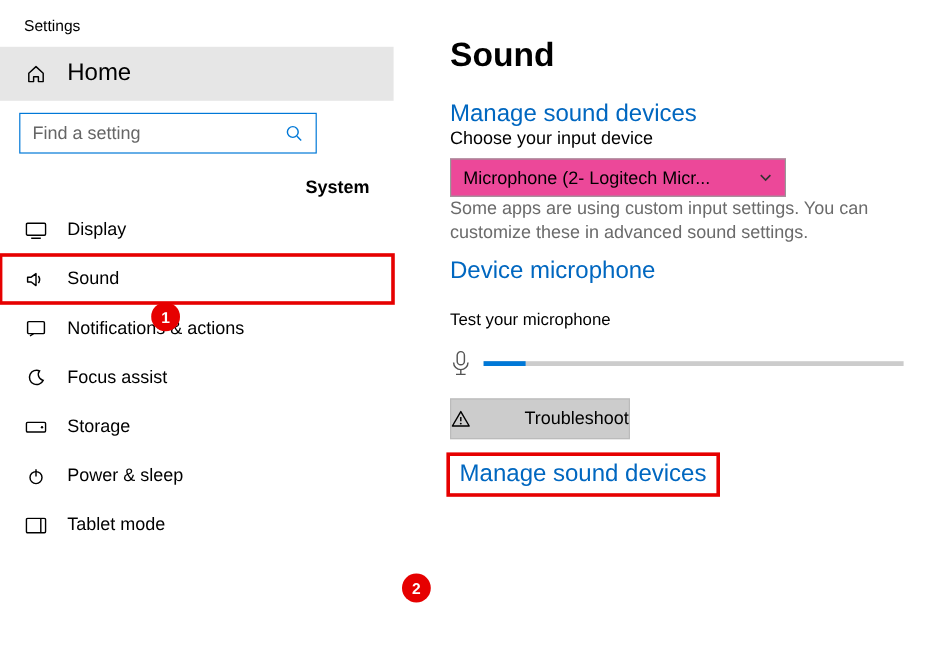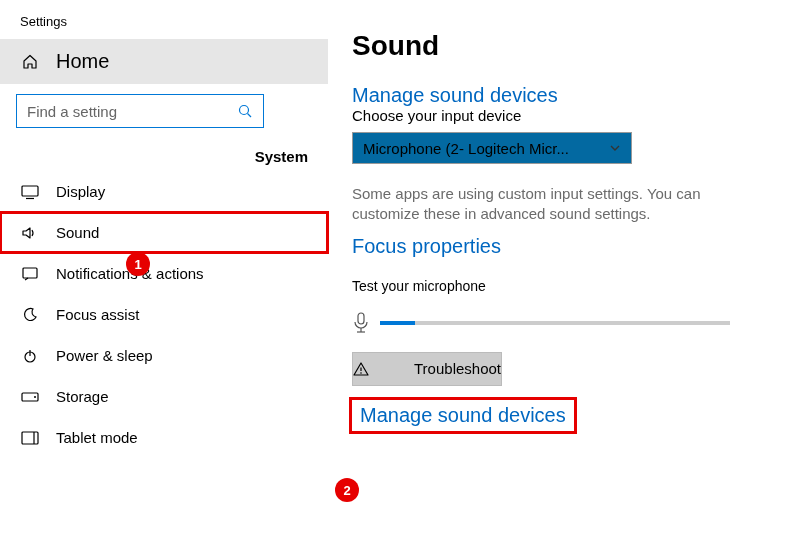--- a/index.html
+++ b/index.html
@@ -1,37 +1,37 @@
 <!DOCTYPE html>
 <html><head>
 <meta charset="utf-8">
 <style>
 * { margin:0; padding:0; box-sizing:border-box; font-family:"Segoe UI",Arial,sans-serif; }
 body { width:787px; height:545px; background:#fff; overflow:hidden; position:relative; }
-.app { display:flex; width:100%; height:100%; }
+.app { display:flex; width:100%; height:100%;gap:23px; }
 .sidebar { width:328px; height:100%; position:relative; }
 .sb-header { padding:14px 20px 10px 20px; font-size:13px; }
 .home-row { background:#e6e6e6; display:flex; align-items:center; padding:11px 20px; font-size:20px; cursor:pointer; }
 .home-row .icon { width:20px; margin-right:16px; display:flex; align-items:center; justify-content:center; }
 .search-wrap { padding:10px 16px 10px 16px; }
 .search { width:248px; height:34px; border:1px solid #0078d7; display:flex; align-items:center; padding:0 10px; }
 .search input { border:none; outline:none; flex:1; font-size:15px; color:#666; background:transparent; }
 .search input::placeholder { color:#666; }
 .search .s-icon { color:#0078d7; }
 .cat-title { padding:10px 20px 6px 20px; font-weight:600; font-size:15px;text-align:right; }
 .nav-item { display:flex; align-items:center; padding:12px 20px; font-size:15px; cursor:pointer; position:relative; }
 .nav-item .icon { width:20px; margin-right:16px; display:flex; align-items:center; justify-content:center; }
 .nav-item-highlighted { outline:3px solid #e60000; outline-offset:-2px; }
 .main { flex:1; padding:30px 0 0 24px; overflow:hidden; }
 .main h1 { font-weight:600; font-size:28px; margin-bottom:22px; }
 .link { color:#0067c0; font-size:20px; cursor:pointer; display:inline-block; }
 .section-title { font-size:20px; font-weight:600; margin:28px 0 16px 0; }
 .field-label { font-size:15px; margin-bottom:8px; }
-.select { width:280px; height:32px; border:1px solid #999; display:flex; align-items:center; justify-content:space-between; padding:0 10px; font-size:15px; cursor:pointer; background:#0369a1; }
-.helper { color:#6b6b6b; font-size:15px; margin:20px 0 10px 0; max-width:400px; line-height:1.35; }
+.select { width:280px; height:32px; border:1px solid #999; display:flex; align-items:center; justify-content:space-between; padding:0 10px; font-size:15px; cursor:pointer; background:#ec4899; }
+.helper { color:#6b6b6b; font-size:15px; margin:0 0 10px 0; max-width:400px; line-height:1.35; }
 .test-label { font-size:14px; margin:20px 0 18px 0; }
 .mic-row { display:flex; align-items:center; gap:10px; }
 .level-bar { position:relative; width:350px; height:4px; background:#cccccc; }
 .level-fill { position:absolute; left:0; top:0; height:100%; background:#0078d7; }
 .tshoot { margin:18px 0 14px 0; width:150px; height:34px; background:#cccccc; border:1px solid #bbb; display:flex; align-items:center; justify-content:space-between; gap:8px; font-size:15px; cursor:pointer; }
 .link-box { outline:3px solid #e60000; padding:4px 8px; display:inline-block; position:relative; }
 .badge { position:absolute; width:24px; height:24px; border-radius:50%; background:#e60000; color:#fff; display:flex; align-items:center; justify-content:center; font-size:13px; font-weight:bold; z-index:10; }
 .badge1 { left:126px; top:252px; }
 .badge2 { left:335px; top:478px; }
 svg { display:block; }
@@ -100,36 +100,36 @@
       <span class="icon">
         <svg width="16" height="16" viewBox="0 0 16 16">
             <path d="M11 2 A6 6 0 1 0 14 10 A5 5 0 0 1 11 2 Z" fill="none" stroke="#000" stroke-width="1.2"></path>
           </svg>
       </span>
       <span>Focus assist</span>
     </div>
 
     <div class="nav-item">
       <span class="icon">
+        <svg width="18" height="14" viewBox="0 0 18 14">
+            <rect x="1" y="3" width="16" height="8" rx="1" fill="none" stroke="#000" stroke-width="1.2"></rect>
+            <circle cx="14" cy="7" r="1" fill="#000"></circle>
+          </svg>
+      </span>
+      <span>Storage</span>
+    </div>
+
+    <div class="nav-item">
+      <span class="icon">
         <svg width="16" height="16" viewBox="0 0 16 16">
             <circle cx="8" cy="9" r="5" fill="none" stroke="#000" stroke-width="1.2"></circle>
             <line x1="8" y1="2" x2="8" y2="8" stroke="#000" stroke-width="1.2"></line>
           </svg>
       </span>
       <span>Power &amp; sleep</span>
-    </div>
-
-    <div class="nav-item">
-      <span class="icon">
-        <svg width="18" height="14" viewBox="0 0 18 14">
-            <rect x="1" y="3" width="16" height="8" rx="1" fill="none" stroke="#000" stroke-width="1.2"></rect>
-            <circle cx="14" cy="7" r="1" fill="#000"></circle>
-          </svg>
-      </span>
-      <span>Storage</span>
     </div>
 
     <div class="nav-item">
       <span class="icon">
         <svg width="18" height="14" viewBox="0 0 18 14">
             <rect x="1" y="1" width="16" height="12" rx="1" fill="none" stroke="#000" stroke-width="1.2"></rect>
             <line x1="13" y1="1" x2="13" y2="13" stroke="#000" stroke-width="1.2"></line>
           </svg>
       </span>
       <span>Tablet mode</span>
@@ -145,21 +145,21 @@
     <div class="select">
       <span>Microphone (2- Logitech Micr...</span>
       <span>
         <svg width="12" height="12" viewBox="0 0 12 12">
             <path d="M2 4 L6 8 L10 4" fill="none" stroke="#333" stroke-width="1.4"></path>
           </svg>
       </span>
     </div>
 
     <div class="helper">Some apps are using custom input settings. You can customize these in advanced sound settings.</div>
-    <span class="link">Focus properties</span>
+    <span class="link">Device microphone</span>
 
     <div class="test-label">Test your microphone</div>
     <div class="mic-row">
       <span>
         <svg width="18" height="22" viewBox="0 0 18 22">
             <rect x="6" y="1" width="6" height="11" rx="3" fill="none" stroke="#555" stroke-width="1.2"></rect>
             <path d="M3 10 A6 6 0 0 0 15 10" fill="none" stroke="#555" stroke-width="1.2"></path>
             <line x1="9" y1="16" x2="9" y2="20" stroke="#555" stroke-width="1.2"></line>
             <line x1="5" y1="20" x2="13" y2="20" stroke="#555" stroke-width="1.2"></line>
           </svg>

